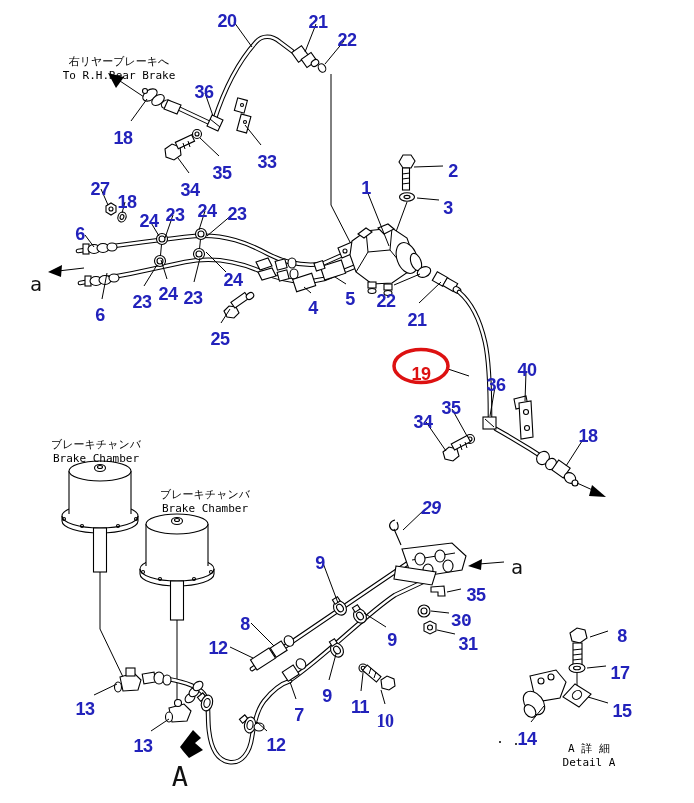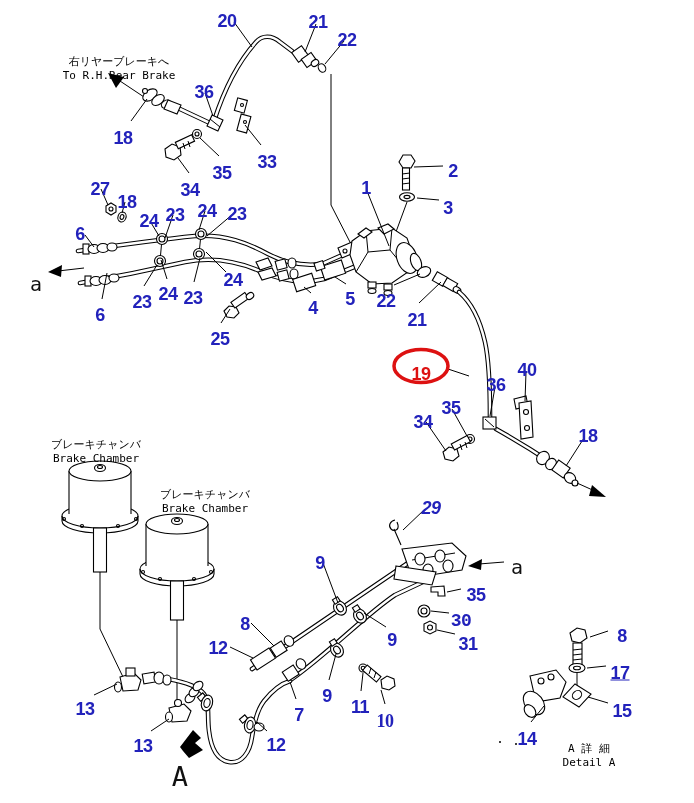--- a/index.html
+++ b/index.html
@@ -459,21 +459,21 @@
       <span class="plabel" data-name="part-label-8" style="left: 245px; top: 616px;">8</span>
       <span class="plabel" data-name="part-label-12" style="left: 218px; top: 640px;">12</span>
       <span class="plabel" data-name="part-label-9" style="left: 327px; top: 688px;">9</span>
       <span class="plabel" data-name="part-label-7" style="left: 299px; top: 707px;">7</span>
       <span class="plabel" data-name="part-label-11" style="left: 360px; top: 699px;">11</span>
       <span class="plabel" data-name="part-label-10" style="left: 385px; top: 713px; font-family: Liberation Serif, serif;">10</span>
       <span class="plabel" data-name="part-label-12" style="left: 276px; top: 737px;">12</span>
       <span class="plabel" data-name="part-label-13" style="left: 85px; top: 701px;">13</span>
       <span class="plabel" data-name="part-label-13" style="left: 143px; top: 738px;">13</span>
       <span class="plabel" data-name="part-label-16" style="left: 622px; top: 628px;">8</span>
-      <span class="plabel" data-name="part-label-17" style="left: 620px; top: 665px; text-decoration: underline;">17</span>
+      <span class="plabel" data-name="part-label-17" style="left: 620px; top: 665px;">17</span>
       <span class="plabel" data-name="part-label-15" style="left: 622px; top: 703px;">15</span>
       <span class="plabel" data-name="part-label-14" style="left: 527px; top: 731px;">14</span>
       <div class="anno" data-name="to-rh-rear-brake-label" style="left: 119px; top: 61px;"><div>右リヤーブレーキへ</div><div>To R.H.Rear Brake</div></div>
       <div class="anno" data-name="brake-chamber-1-label" style="left: 96px; top: 444px;"><div>ブレーキチャンバ</div><div>Brake Chamber</div></div>
       <div class="anno" data-name="brake-chamber-2-label" style="left: 205px; top: 494px;"><div>ブレーキチャンバ</div><div>Brake Chamber</div></div>
       <div class="anno" data-name="detail-a-label" style="left: 589px; top: 748px;"><div>A 詳 細</div><div>Detail A</div></div>
       <span class="vmark" data-name="view-marker-a-left" style="left: 36px; top: 276px;">a</span>
       <span class="vmark" data-name="view-marker-a-right" style="left: 517px; top: 559px;">a</span>
       <span class="vmark" data-name="view-marker-A" style="left: 180px; top: 768px;">A</span>
     </div>

